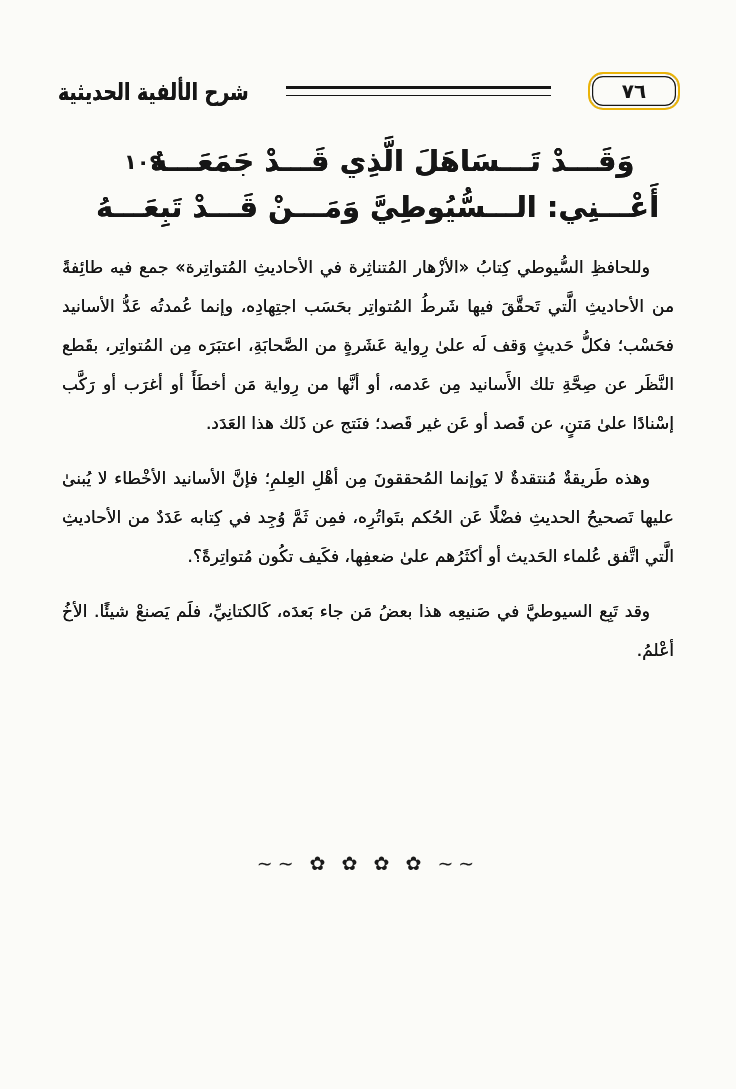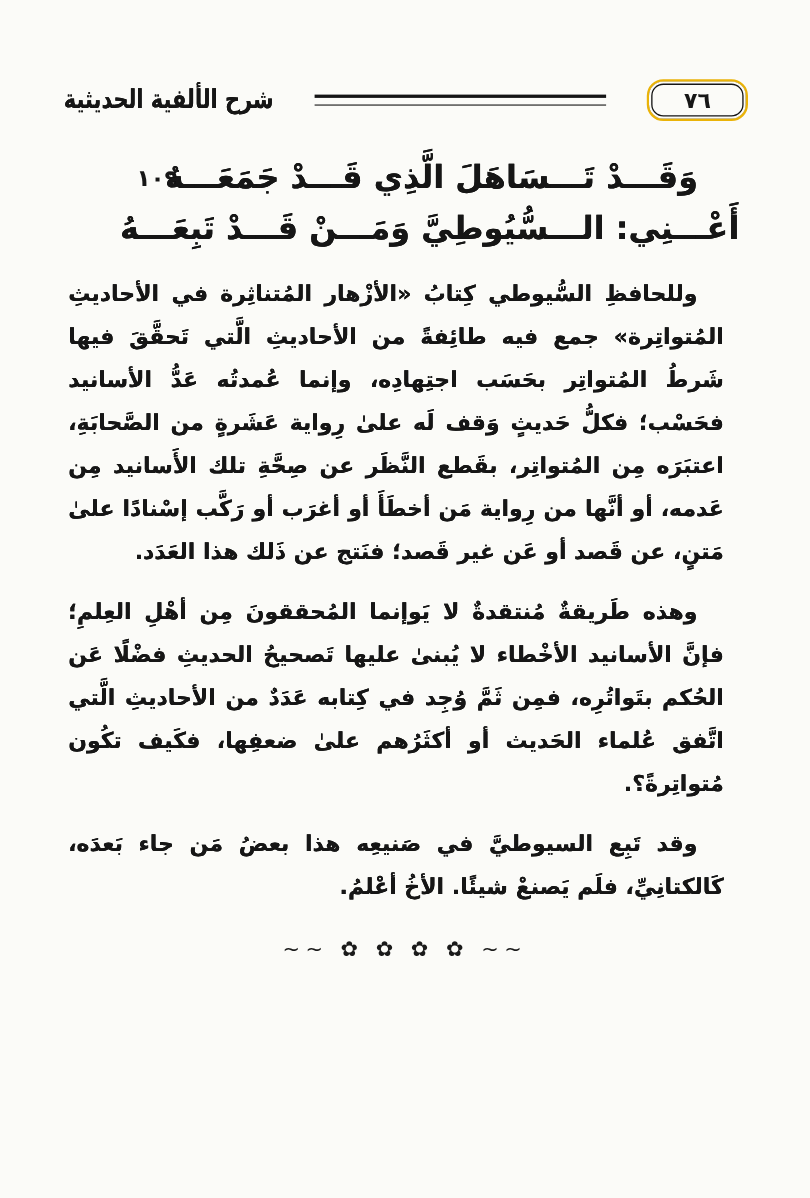--- a/index.html
+++ b/index.html
@@ -82,34 +82,34 @@
   }
   .v-num {
     position: absolute;
     top: 8px;
     left: 103px;
     font-size: 21px;
     font-weight: bold;
     margin-left: 21px;
   }
   .v1 { top: 2px;  left: 150px; }
-  .v2 { top: 48px; left: 109px;  }
+  .v2 { top: 48px; left: 96px;  }
 
   
   .body-text {
     position: absolute;
     top: 248px;
     right: 62px;
     left: 62px;
   }
   .body-text p {
-    margin: 0 16px 16px 0;
-    font-size: 20px;
+    margin: 0 0 16px 0;
+    font-size: 17px;
     line-height: 39px;
-    font-weight: bold;
+    font-weight: normal;
     text-align: justify;
     text-indent: 24px;       
     text-shadow: 0 0 0.3px #000;
   }
 
   
   .ornament {
     position: absolute;
     top: 852px;
     left: 0;

